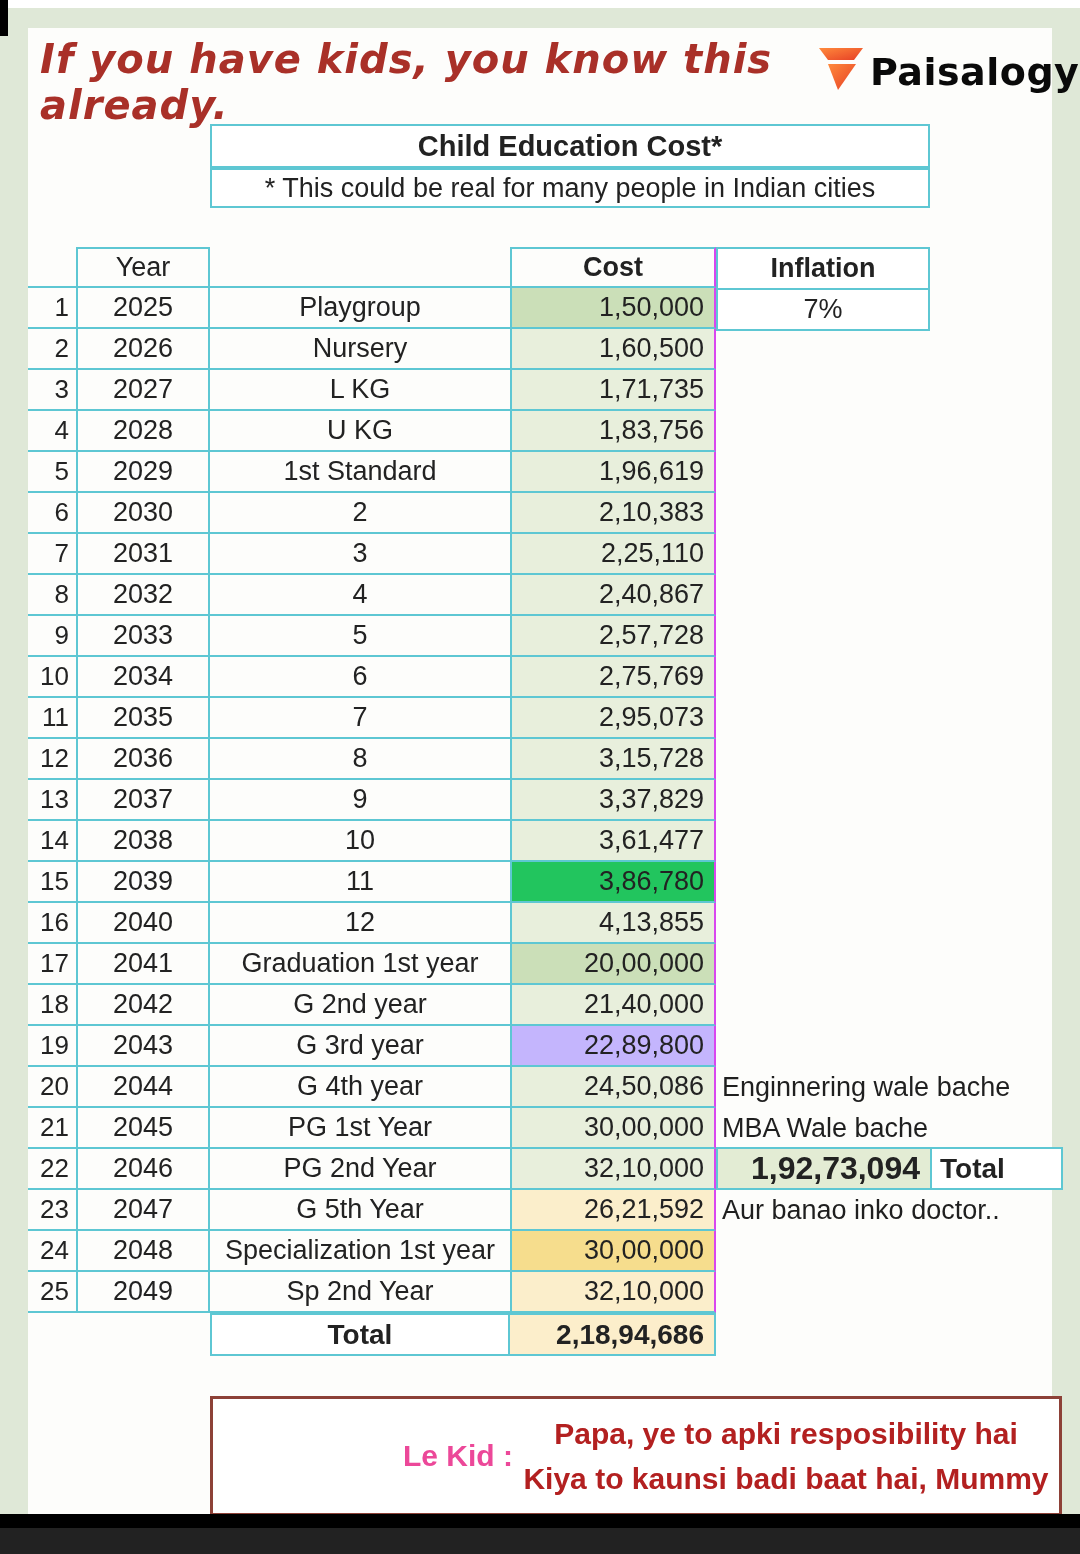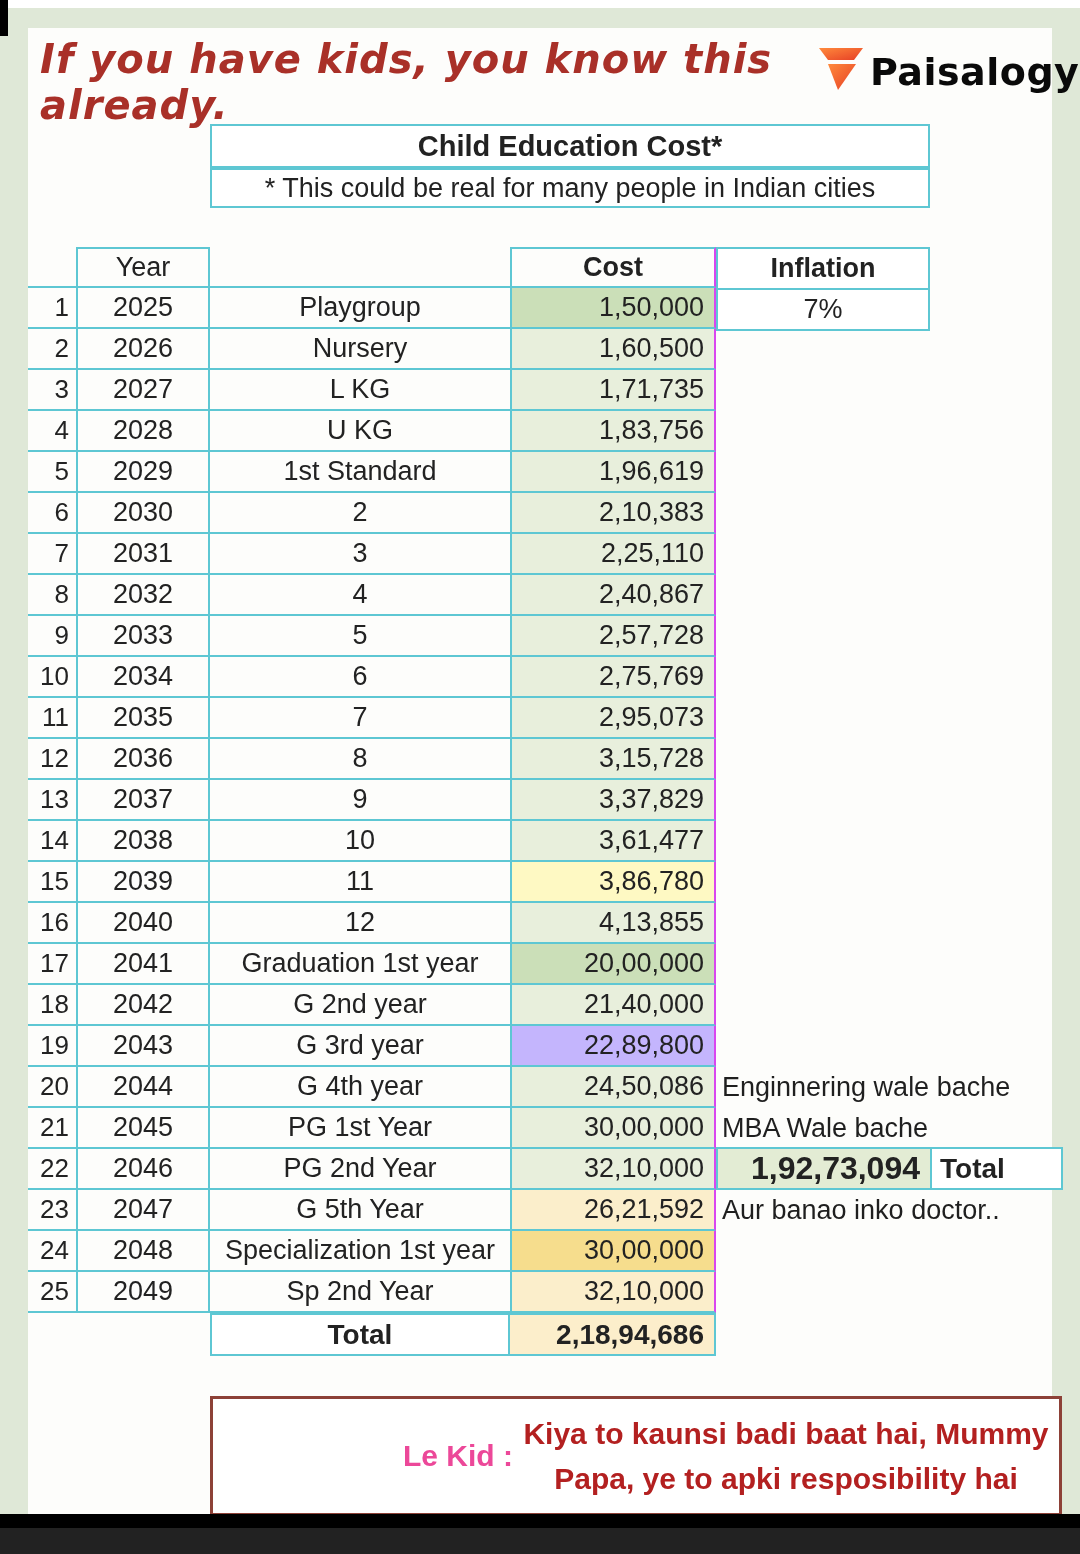--- a/index.html
+++ b/index.html
@@ -207,21 +207,21 @@
     <div class="c num">14</div>
     <div class="c year">2038</div>
     <div class="c stage">10</div>
     <div class="c cost" style="background: rgb(232, 239, 220);">3,61,477</div>
 
   </div>
       <div class="trow" style="top: 862px;">
     <div class="c num">15</div>
     <div class="c year">2039</div>
     <div class="c stage">11</div>
-    <div class="c cost" style="background: #fef9c3;">3,86,780</div>
+    <div class="c cost" style="background: #22c55e;">3,86,780</div>
 
   </div>
       <div class="trow" style="top: 903px;">
     <div class="c num">16</div>
     <div class="c year">2040</div>
     <div class="c stage">12</div>
     <div class="c cost" style="background: rgb(232, 239, 220);">4,13,855</div>
 
   </div>
       <div class="trow" style="top: 944px;">
@@ -295,19 +295,19 @@
   </div>
 
   <div class="total-row">
     <div class="t-label">Total</div>
     <div class="t-value">2,18,94,686</div>
   </div>
 
   <div class="kid-box">
     <div class="kid-prefix">Le Kid :</div>
     <div class="kid-quote">
+      <div>Papa, ye to apki resposibility hai</div>
       <div>Kiya to kaunsi badi baat hai, Mummy</div>
-      <div>Papa, ye to apki resposibility hai</div>
     </div>
   </div>
 
   <div class="bottom-bar"></div>
 </div>
 
 </body></html>

